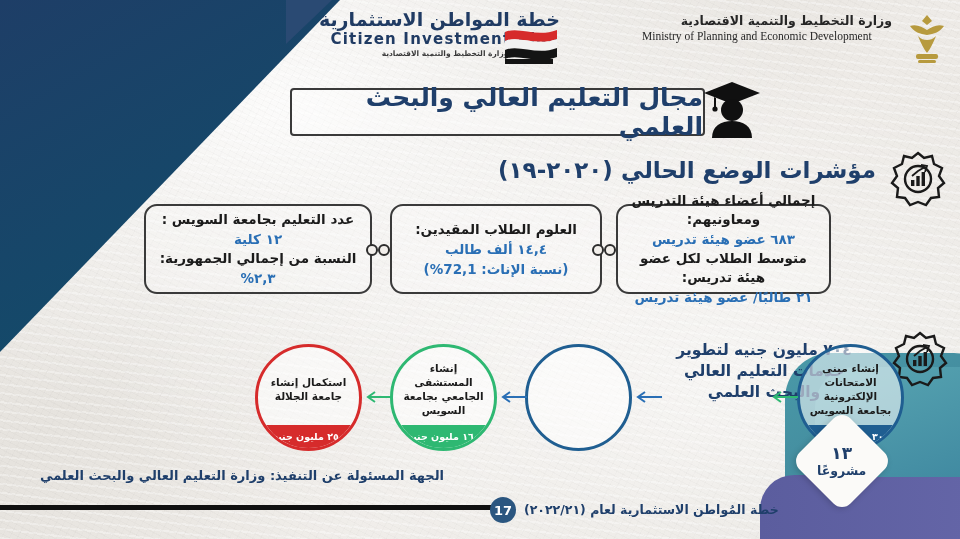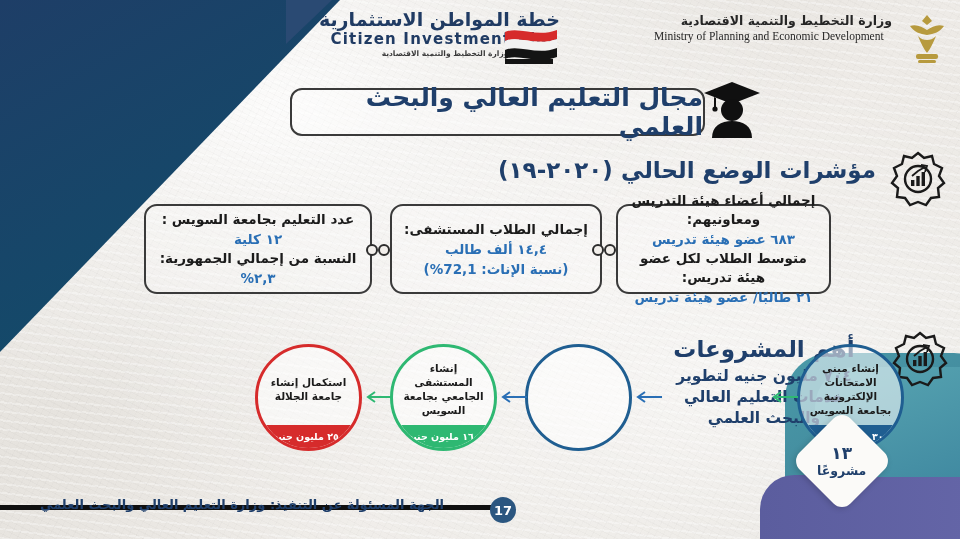--- a/index.html
+++ b/index.html
@@ -115,27 +115,27 @@
   .eg-flag{
     position:absolute; left:503px; top:26px; width:56px; height:40px; z-index:7;
   }
 
   .min-wrap{
     position:absolute; right:68px; top:12px; width:250px; z-index:6;
     text-align:right; direction:rtl;
   }
   .min-ar{ font-size:12.5px; font-weight:bold; color:#262626; line-height:17px; white-space:nowrap;}
   .min-en{ font-size:11.5px; color:#262626; line-height:14px; direction:ltr; text-align:left;
-           font-family:"Liberation Serif","DejaVu Serif",serif;margin-left:12px;}
+           font-family:"Liberation Serif","DejaVu Serif",serif;}
   .eagle{ position:absolute; right:10px; top:12px; width:46px; height:56px; z-index:6;}
 
   
   .title-pill{
     position:absolute; left:290px; top:88px; width:415px; height:48px;
-    border:2px solid #3a3a3a; border-radius:12px; z-index:5;
+    border:2px solid #3a3a3a; border-radius:4px; z-index:5;
     background:rgba(255,255,255,.30);
     display:flex; align-items:center; justify-content:center;
   }
   .title-pill span{
     font-size:25px; font-weight:bold; color:#1f3f6b; letter-spacing:.3px;
   }
   .grad-icon{ position:absolute; left:700px; top:76px; width:64px; height:62px; z-index:6;}
 
   
   .sec1-head{
@@ -221,21 +221,21 @@
   }
   .diamond .num{ font-size:17px; line-height:20px; letter-spacing:2px;}
   .diamond .unit{ font-size:12.5px; line-height:16px;}
 
   
   .footer-line{
     position:absolute; left:0; top:505px; width:505px; height:5px;
     background:#101010; z-index:5;
   }
   .foot-left{
-    position:absolute; left:40px; top:497px; z-index:6;
+    position:absolute; left:40px; top:468px; z-index:6;
     font-size:13px; font-weight:bold; color:#1f3f6b; white-space:nowrap;
   }
   .page-badge{
     position:absolute; left:490px; top:497px; width:26px; height:26px; border-radius:50%;
     background:#2b5680; color:#fff; font-size:13px; font-weight:bold; z-index:7;
     display:flex; align-items:center; justify-content:center;
   }
   .foot-right{
     position:absolute; left:524px; top:502px; z-index:6;
     font-size:12.5px; font-weight:bold; color:#1f3f6b; white-space:nowrap;
@@ -344,40 +344,39 @@
     <div class="val">٢,٣%</div>
   </div>
 
   <div class="connector" id="conn-2">
     <div class="dot"></div>
     <div class="bar"></div>
     <div class="dot"></div>
   </div>
 
   <div class="stat" id="stat-b">
-    <div class="lbl">إجمالي الطلاب المستشفى:</div>
+    <div class="lbl">العلوم الطلاب المقيدين:</div>
     <div class="val">١٤,٤ ألف طالب</div>
     <div class="val">(نسبة الإناث: 72,1%)</div>
   </div>
 
   <div class="connector" id="conn-1">
     <div class="dot"></div>
     <div class="bar"></div>
     <div class="dot"></div>
   </div>
 
   <div class="stat" id="stat-c">
     <div class="lbl">إجمالي أعضاء هيئة التدريس ومعاونيهم:</div>
     <div class="val">٦٨٣ عضو هيئة تدريس</div>
     <div class="lbl">متوسط الطلاب لكل عضو هيئة تدريس:</div>
     <div class="val">٢١ طالبًا/ عضو هيئة تدريس</div>
   </div>
 
   <div class="sec2-head">
-    <div class="sec2-title">أهم المشروعات</div>
     <div class="sec2-body">٧٠٤ مليون جنيه لتطوير خدمات التعليم العالي والبحث العلمي</div>
   </div>
   <svg class="gear2" viewBox="0 0 60 58">
     <g fill="none" stroke="#1a1a1a" stroke-width="2.4">
       <path d="M30 3 L36 8 L44 6 L46 14 L54 18 L51 26 L56 33 L50 38 L51 47 L43 48 L38 55 L30 52 L22 55 L17 48 L9 47 L10 38 L4 33 L9 26 L6 18 L14 14 L16 6 L24 8 Z"></path>
       <circle cx="30" cy="29" r="13"></circle>
     </g>
     <g fill="#1a1a1a">
       <rect x="23" y="30" width="3.4" height="6"></rect>
       <rect x="28.3" y="26" width="3.4" height="10"></rect>
@@ -421,14 +420,15 @@
   <div class="diamond">
     <div class="inner">
       <div class="num">١٣</div>
       <div class="unit">مشروعًا</div>
     </div>
   </div>
 
   <div class="foot-left">الجهة المسئولة عن التنفيذ: وزارة التعليم العالي والبحث العلمي</div>
   <div class="footer-line"></div>
   <div class="page-badge">17</div>
+  <div class="foot-right">خطة المُواطن الاستثمارية لعام (٢٠٢٢/٢١)</div>
 
 </div>
 
 </body></html>

